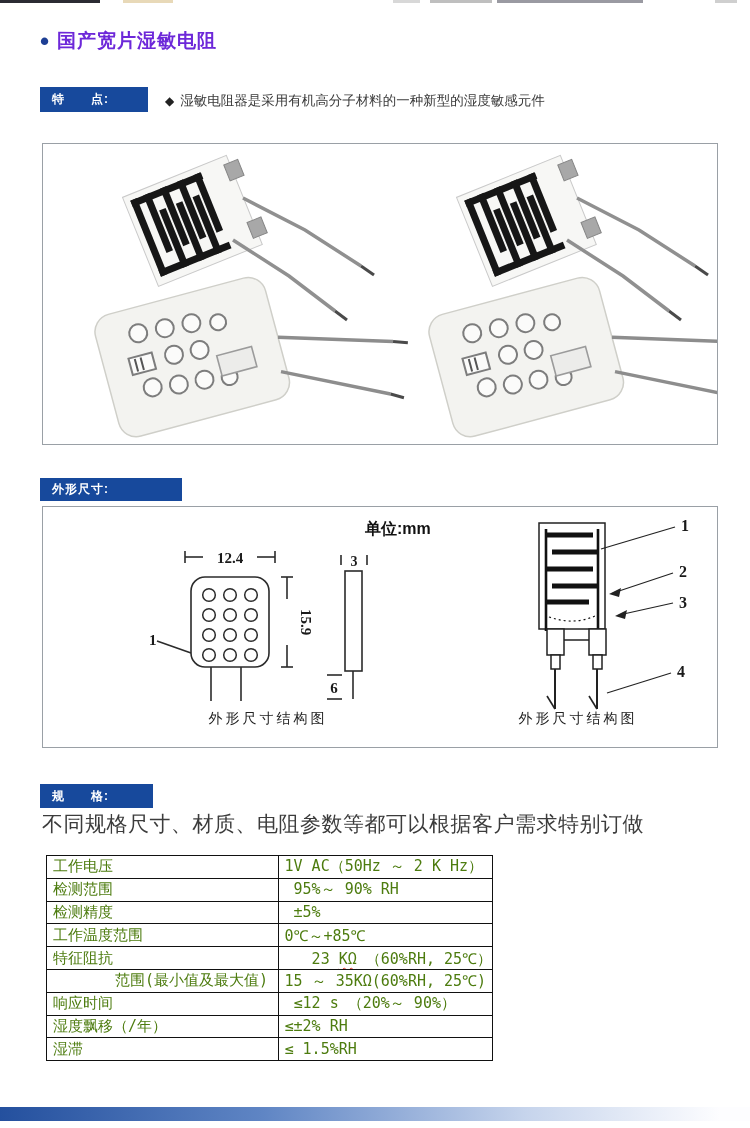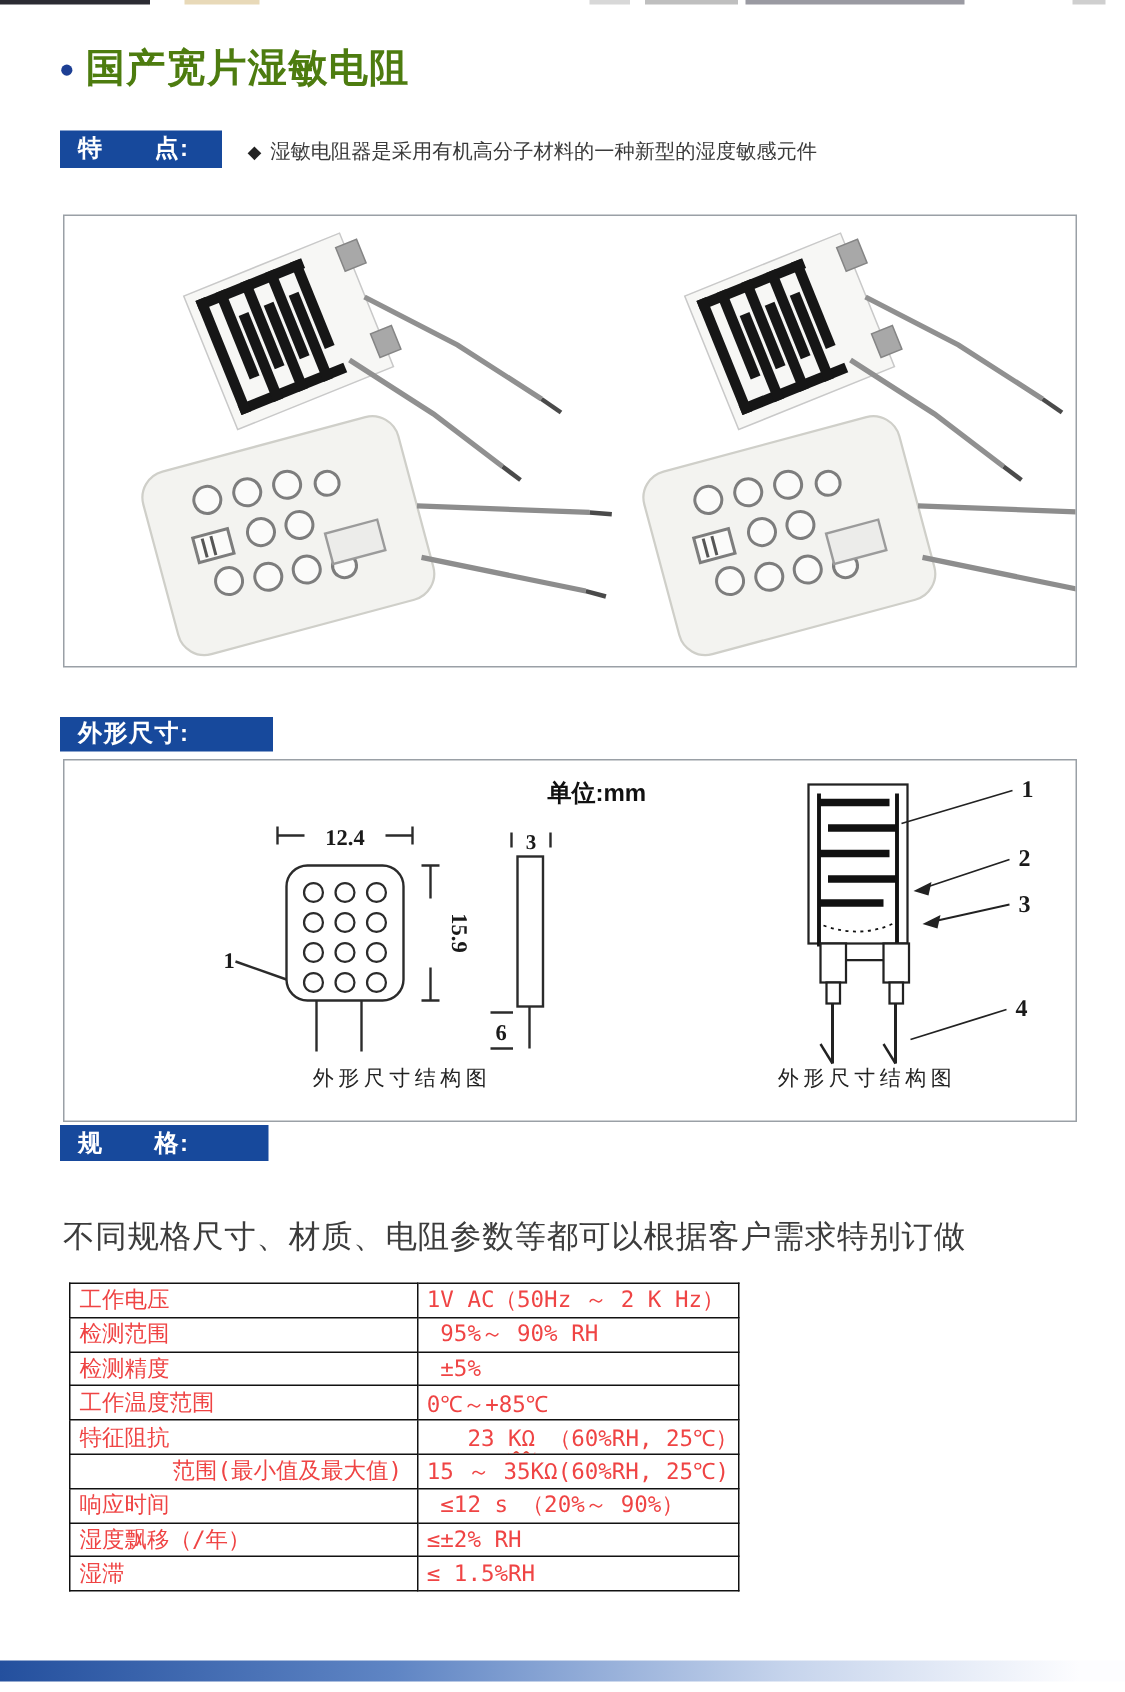--- a/index.html
+++ b/index.html
@@ -6,50 +6,50 @@
   .page{position:relative;width:750px;height:1128px;margin:0 auto;background:#ffffff;
         font-family:"Liberation Sans","DejaVu Sans",sans-serif;overflow:hidden;}
 
   
   .top-remnant{position:absolute;top:0;height:3px;}
 
   
   .title-row{position:absolute;left:40px;top:28px;display:flex;align-items:center;}
   .title-bullet{color:#1d3f94;font-size:26px;line-height:20px;margin-right:8px;font-weight:bold;}
   .page-title{font-family:"Liberation Serif","DejaVu Serif",serif;font-weight:bold;
-              font-size:26px;color:#4d7c0f;letter-spacing:1px;}
+              font-size:19px;color:#6d28d9;letter-spacing:1px;}
 
   
   .sec-label{position:absolute;background:#17499c;color:#ffffff;font-weight:bold;
-             font-size:16px;display:flex;align-items:center;padding:0 12px;box-sizing:border-box;
+             font-size:12px;display:flex;align-items:center;padding:0 12px;box-sizing:border-box;
              letter-spacing:1px;}
   .lbl-feature{left:40px;top:87px;width:108px;height:25px;}
   .lbl-dims{left:40px;top:478px;width:142px;height:23px;}
-  .lbl-spec{left:40px;top:750px;width:139px;height:24px;}
+  .lbl-spec{left:40px;top:784px;width:113px;height:24px;}
 
   .feature-line{position:absolute;left:165px;top:92px;font-size:13.5px;color:#3a3a3a;}
   .feature-line .diamond{color:#222;margin-right:6px;font-size:12px;}
 
   
   .frame{position:absolute;border:1px solid #9aa0a6;background:#fff;box-sizing:border-box;}
   .photo-box{left:42px;top:143px;width:676px;height:302px;}
   .dim-box{left:42px;top:506px;width:676px;height:242px;text-decoration:underline;}
 
   .unit-note{position:absolute;left:322px;top:12px;font-weight:bold;font-size:16px;color:#111;}
 
   .diagram-caption{position:absolute;font-family:"Liberation Serif","DejaVu Serif",serif;
                    font-size:14px;color:#222;letter-spacing:3px;}
   .cap-outline{left:110px;top:203px;width:230px;text-align:center;}
   .cap-internal{left:420px;top:203px;width:230px;text-align:center;}
 
   .spec-note{position:absolute;left:42px;top:810px;font-size:21px;color:#3c3c3c;letter-spacing:0.5px;}
 
   
   .spec-table{position:absolute;left:46px;top:855px;width:447px;border-collapse:collapse;
-              font-family:"DejaVu Sans Mono","Liberation Mono",monospace;font-size:15px;color:#ef4444;padding-left:33px;}
+              font-family:"DejaVu Sans Mono","Liberation Mono",monospace;font-size:15px;color:#4d7c0f;padding-left:33px;}
   .spec-table td{border:1px solid #111;height:21.8px;padding:0 0 0 6px;vertical-align:middle;
                  white-space:pre;overflow:hidden;}
   .spec-table .c-name{width:216px;}
   .spec-table .c-name.indent{padding-left:68px;}
   .misspell{text-decoration:underline wavy #e03c31;text-decoration-thickness:1px;text-underline-offset:3px;}
 
   
   .bottom-bar{position:absolute;left:0;top:1107px;width:750px;height:14px;
               background:linear-gradient(90deg,#24509e 0%,#5f85c4 35%,#c6d4ec 70%,#fdfdff 96%);}
 

